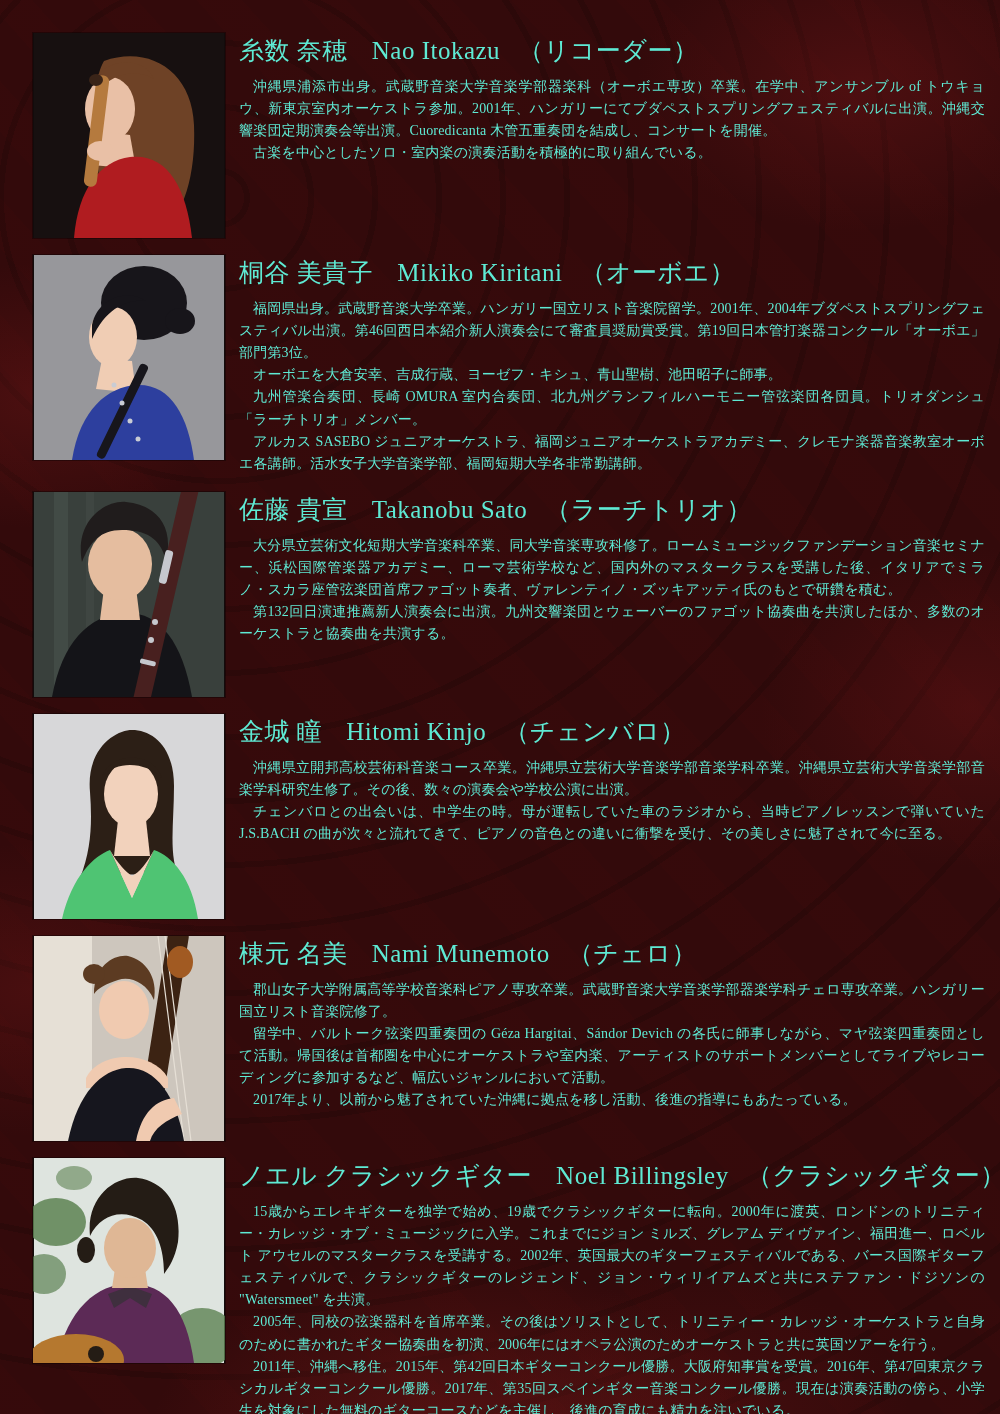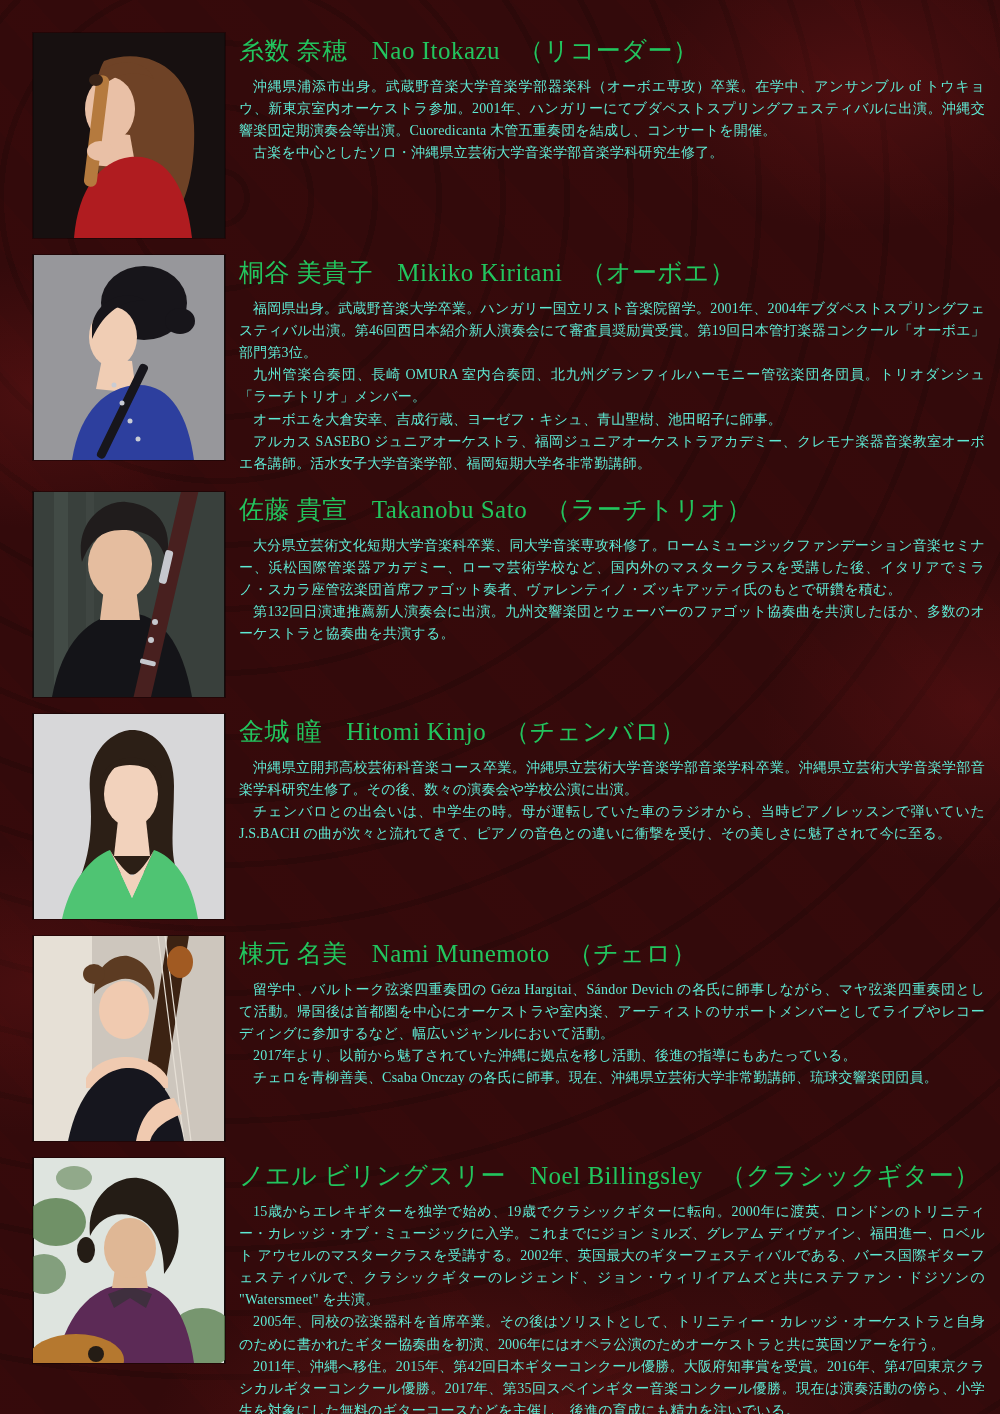--- a/index.html
+++ b/index.html
@@ -15,21 +15,21 @@
       radial-gradient(ellipse 300px 200px at 70% 100%,rgba(120,24,24,.25), transparent 70%),
       repeating-radial-gradient(circle at 22% 14%, transparent 0 24px, rgba(0,0,0,.14) 24px 30px, transparent 30px 64px),
       repeating-linear-gradient(48deg, rgba(70,10,10,.14) 0 34px, transparent 34px 78px),
       #330a0b;
   }
   .page{box-sizing:border-box;width:1000px;height:1414px;padding:33px 15px 0 33px;}
   .performer{display:flex;gap:14px;margin-bottom:17px;}
   .photo-frame{flex:none;width:192px;height:205px;overflow:hidden;background:#120c0c;box-shadow:0 0 0 1px rgba(0,0,0,.35);}
   .photo-frame svg{display:block;width:100%;height:100%;}
   .bio{flex:1;min-width:0;padding-top:1px;}
-  .heading{margin:0 17px 9px 0;font-size:25px;font-weight:normal;color:#22c55e;letter-spacing:.5px;white-space:nowrap;}
+  .heading{margin:0 17px 9px 0;font-size:25px;font-weight:normal;color:#5eead4;letter-spacing:.5px;white-space:nowrap;}
   .heading .name-ja{margin-right:24px;}
   .heading .name-en{margin-right:18px;}
   .bio p{margin:0;font-size:14px;line-height:1.58;color:#5eead4;text-indent:1em;text-align:justify;letter-spacing:.2px;}
   
   .ph-bg{fill:var(--bg);} .ph-hair{fill:var(--hair);} .ph-skin{fill:var(--skin);}
   .ph-dress{fill:var(--dress);} .ph-inst{fill:var(--inst);}
   .ph-extra{fill:var(--extra);} .ph-extra2{fill:var(--extra2);}
   .ph-line{stroke:var(--extra);stroke-width:1.2;}
 </style>
 </head>
@@ -49,21 +49,21 @@
         <rect class="ph-inst" x="56" y="42" width="13" height="112" rx="6" transform="rotate(7 62 98)"></rect>
         <ellipse class="ph-extra2" cx="62" cy="47" rx="7" ry="6"></ellipse>
         <ellipse class="ph-skin" cx="66" cy="118" rx="13" ry="10"></ellipse>
       </svg>
     </div>
     <div class="bio">
       <h2 class="heading">
         <span class="name-ja">糸数 奈穂</span><span class="name-en">Nao Itokazu</span><span class="inst">（リコーダー）</span>
       </h2>
       <p>沖縄県浦添市出身。武蔵野音楽大学音楽学部器楽科（オーボエ専攻）卒業。在学中、アンサンブル of トウキョウ、新東京室内オーケストラ参加。2001年、ハンガリーにてブダペストスプリングフェスティバルに出演。沖縄交響楽団定期演奏会等出演。Cuoredicanta 木管五重奏団を結成し、コンサートを開催。</p>
-      <p>古楽を中心としたソロ・沖縄県立芸術大学音楽学部音楽学科研究生修了。</p>
+      <p>古楽を中心としたソロ・室内楽の演奏活動を積極的に取り組んでいる。</p>
     </div>
   </section>
 
   <section class="performer">
     <div class="photo-frame" style="--bg: #97979b; --hair: #17151a; --skin: #f0cdb4; --dress: #2d3f9e; --inst: #17161c; --extra: #c9ccd4; --extra2: #b5b8c0;">
       <svg viewBox="0 0 190 205">
         <rect class="ph-bg" width="190" height="205"></rect>
         <ellipse class="ph-hair" cx="110" cy="48" rx="43" ry="37"></ellipse>
         <ellipse class="ph-hair" cx="146" cy="66" rx="15" ry="13"></ellipse>
         <ellipse class="ph-skin" cx="79" cy="82" rx="24" ry="30"></ellipse>
@@ -75,22 +75,22 @@
         <circle class="ph-extra" cx="88" cy="148" r="2.5"></circle>
         <circle class="ph-extra" cx="96" cy="166" r="2.5"></circle>
         <circle class="ph-extra" cx="104" cy="184" r="2.5"></circle>
       </svg>
     </div>
     <div class="bio">
       <h2 class="heading">
         <span class="name-ja">桐谷 美貴子</span><span class="name-en">Mikiko Kiritani</span><span class="inst">（オーボエ）</span>
       </h2>
       <p>福岡県出身。武蔵野音楽大学卒業。ハンガリー国立リスト音楽院留学。2001年、2004年ブダペストスプリングフェスティバル出演。第46回西日本紹介新人演奏会にて審査員奨励賞受賞。第19回日本管打楽器コンクール「オーボエ」部門第3位。</p>
+      <p>オーボエを大倉安幸、吉成行蔵、ヨーゼフ・キシュ、青山聖樹、池田昭子に師事。</p>
       <p>九州管楽合奏団、長崎 OMURA 室内合奏団、北九州グランフィルハーモニー管弦楽団各団員。トリオダンシュ「ラーチトリオ」メンバー。</p>
-      <p>オーボエを大倉安幸、吉成行蔵、ヨーゼフ・キシュ、青山聖樹、池田昭子に師事。</p>
       <p>アルカス SASEBO ジュニアオーケストラ、福岡ジュニアオーケストラアカデミー、クレモナ楽器音楽教室オーボエ各講師。活水女子大学音楽学部、福岡短期大学各非常勤講師。</p>
     </div>
   </section>
 
   <section class="performer">
     <div class="photo-frame" style="--bg: #39403c; --hair: #201c1c; --skin: #e5bd9f; --dress: #141418; --inst: #48201f; --extra: #4a544e; --extra2: #c6c8ce;">
       <svg viewBox="0 0 190 205">
         <rect class="ph-bg" width="190" height="205"></rect>
         <rect class="ph-extra" x="20" width="14" height="205" opacity=".55"></rect>
         <rect class="ph-extra" x="52" width="8" height="205" opacity=".35"></rect>
@@ -149,23 +149,23 @@
         <path class="ph-hair" d="M60,58 C60,28 82,18 94,20 C112,24 124,42 120,64 C112,46 96,40 84,44 C72,48 64,52 60,58 Z"></path>
         <ellipse class="ph-hair" cx="60" cy="38" rx="11" ry="10"></ellipse>
         <path class="ph-dress" d="M34,205 C44,156 68,134 92,132 C120,130 142,158 150,205 Z"></path>
         <path class="ph-skin" d="M102,205 C108,176 122,164 140,162 L148,178 C132,184 120,192 116,205 Z"></path>
       </svg>
     </div>
     <div class="bio">
       <h2 class="heading">
         <span class="name-ja">棟元 名美</span><span class="name-en">Nami Munemoto</span><span class="inst">（チェロ）</span>
       </h2>
+      <p>郡山女子大学附属高等学校音楽科ピアノ専攻卒業。武蔵野音楽大学音楽学部器楽学科チェロ専攻卒業。ハンガリー国立リスト音楽院修了。</p>
       <p>留学中、バルトーク弦楽四重奏団の Géza Hargitai、Sándor Devich の各氏に師事しながら、マヤ弦楽四重奏団として活動。帰国後は首都圏を中心にオーケストラや室内楽、アーティストのサポートメンバーとしてライブやレコーディングに参加するなど、幅広いジャンルにおいて活動。</p>
       <p>2017年より、以前から魅了されていた沖縄に拠点を移し活動、後進の指導にもあたっている。</p>
-      <p>チェロを青柳善美、Csaba Onczay の各氏に師事。現在、沖縄県立芸術大学非常勤講師、琉球交響楽団団員。</p>
     </div>
   </section>
 
   <section class="performer">
     <div class="photo-frame" style="--bg: #dee4df; --hair: #241c15; --skin: #dfb795; --dress: #5c2a56; --inst: #b5782f; --extra: #5d8252; --extra2: #3f2f3e;">
       <svg viewBox="0 0 190 205">
         <rect class="ph-bg" width="190" height="205"></rect>
         <ellipse class="ph-extra" cx="22" cy="64" rx="30" ry="24" opacity=".85"></ellipse>
         <ellipse class="ph-extra" cx="10" cy="116" rx="22" ry="20" opacity=".7"></ellipse>
         <ellipse class="ph-extra" cx="40" cy="20" rx="18" ry="12" opacity=".6"></ellipse>
@@ -175,21 +175,21 @@
         <path class="ph-skin" d="M82,104 L110,104 L114,130 L78,130 Z"></path>
         <ellipse class="ph-skin" cx="96" cy="90" rx="26" ry="30"></ellipse>
         <path class="ph-hair" d="M56,78 C52,40 80,18 104,20 C132,24 148,48 144,84 C140,104 134,110 130,116 C130,92 124,72 108,62 C86,50 66,58 56,78 Z"></path>
         <ellipse class="ph-hair" cx="52" cy="92" rx="9" ry="13"></ellipse>
         <ellipse class="ph-inst" cx="42" cy="202" rx="48" ry="26"></ellipse>
         <circle class="ph-hair" cx="62" cy="196" r="8"></circle>
       </svg>
     </div>
     <div class="bio">
       <h2 class="heading">
-        <span class="name-ja">ノエル ビリングスリー</span><span class="name-en">Noel Billingsley</span><span class="inst">（クラシックギター）</span>
+        <span class="name-ja">ノエル クラシックギター</span><span class="name-en">Noel Billingsley</span><span class="inst">（クラシックギター）</span>
       </h2>
       <p>15歳からエレキギターを独学で始め、19歳でクラシックギターに転向。2000年に渡英、ロンドンのトリニティー・カレッジ・オブ・ミュージックに入学。これまでにジョン ミルズ、グレアム ディヴァイン、福田進一、ロベルト アウセルのマスタークラスを受講する。2002年、英国最大のギターフェスティバルである、バース国際ギターフェスティバルで、クラシックギターのレジェンド、ジョン・ウィリイアムズと共にステファン・ドジソンの "Watersmeet" を共演。</p>
       <p>2005年、同校の弦楽器科を首席卒業。その後はソリストとして、トリニティー・カレッジ・オーケストラと自身のために書かれたギター協奏曲を初演、2006年にはオペラ公演のためオーケストラと共に英国ツアーを行う。</p>
       <p>2011年、沖縄へ移住。2015年、第42回日本ギターコンクール優勝。大阪府知事賞を受賞。2016年、第47回東京クラシカルギターコンクール優勝。2017年、第35回スペインギター音楽コンクール優勝。現在は演奏活動の傍ら、小学生を対象にした無料のギターコースなどを主催し、後進の育成にも精力を注いでいる。</p>
     </div>
   </section>
 
 </div>
 
 </body></html>

